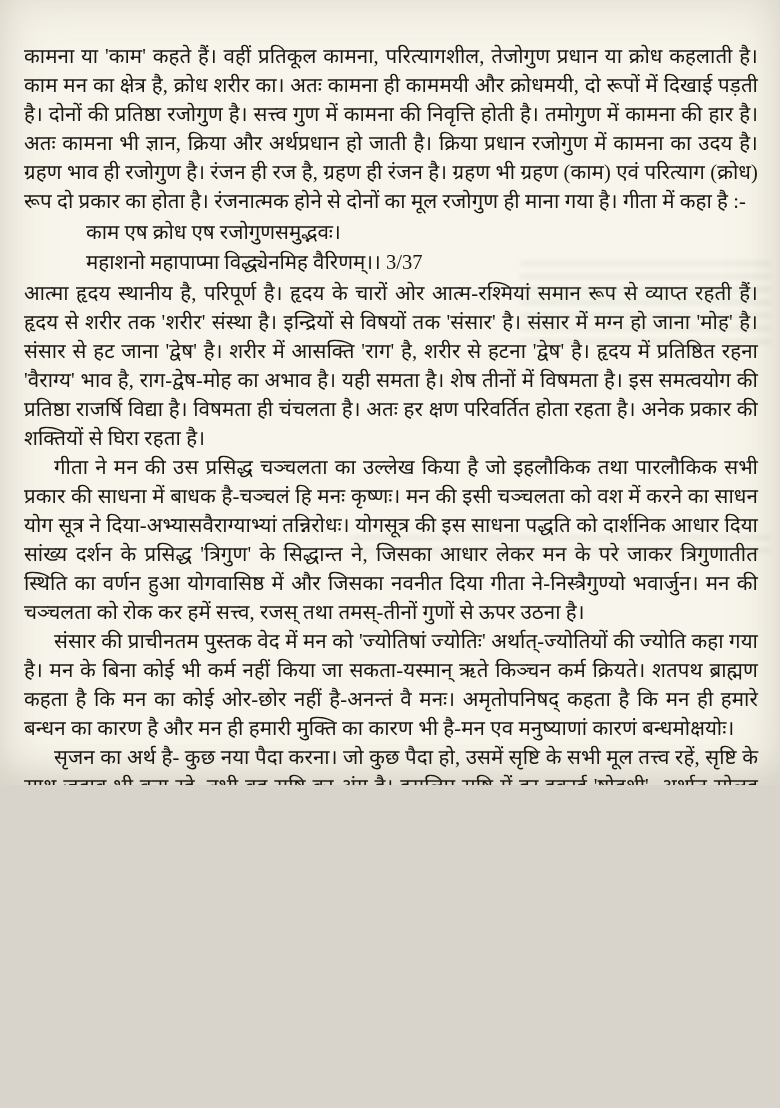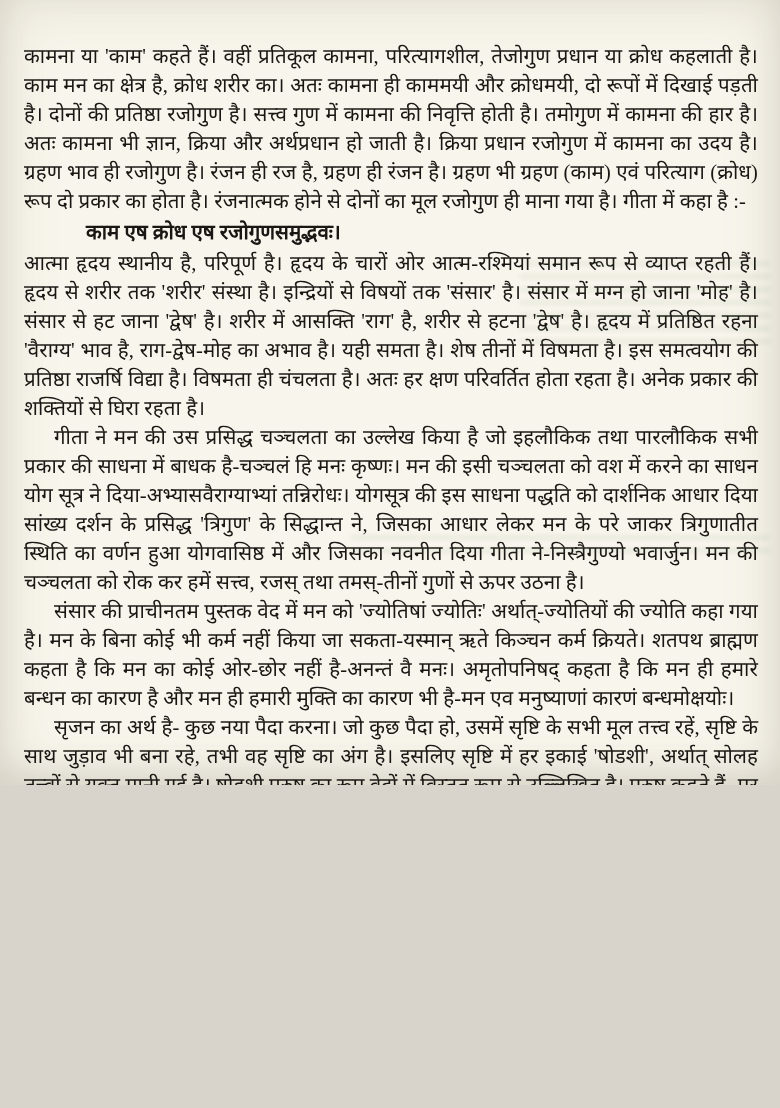--- a/index.html
+++ b/index.html
@@ -22,21 +22,21 @@
     margin:0;
     font-size:20.5px;
     line-height:29px;
     text-align:justify;
     letter-spacing:.1px;
   }
   p.para.indent{text-indent:30px;}
   span.bold{font-weight:normal;}
   .verse{
     margin:1px 0 2px 62px;
-    font-weight:bold;
+    font-weight:normal;
   }
   .verse-line{
     font-size:20.5px;
     line-height:30px;
   }
   .artifact{
     position:absolute;
     pointer-events:none;
     background:repeating-linear-gradient(to bottom, rgba(96,142,92,.28) 0 3px, rgba(96,142,92,0) 3px 13px);
     filter:blur(2.2px);
@@ -45,20 +45,21 @@
   }
 </style>
 </head>
 <body>
 
 <div id="scan-page">
   <div id="text-column">
       <p class="para"><span>कामना या 'काम' कहते हैं। वहीं प्रतिकूल कामना, परित्यागशील, तेजोगुण प्रधान या क्रोध कहलाती है। काम मन का क्षेत्र है, क्रोध शरीर का। अतः कामना ही काममयी और क्रोधमयी, दो रूपों में दिखाई पड़ती है। दोनों की प्रतिष्ठा रजोगुण है। सत्त्व गुण में कामना की निवृत्ति होती है। तमोगुण में कामना की हार है। अतः कामना भी ज्ञान, क्रिया और अर्थप्रधान हो जाती है। क्रिया प्रधान रजोगुण में कामना का उदय है। ग्रहण भाव ही रजोगुण है। रंजन ही रज है, ग्रहण ही रंजन है। ग्रहण भी ग्रहण (काम) एवं परित्याग (क्रोध) रूप दो प्रकार का होता है। रंजनात्मक होने से दोनों का मूल रजोगुण ही माना गया है। गीता में कहा है :-</span></p>
       <div class="verse">
         <div class="verse-line">काम एष क्रोध एष रजोगुणसमुद्भवः।</div>
+        <div class="verse-line">महाशनो महापाप्मा विद्ध्येनमिह वैरिणम्।। 3/37</div>
       </div>
       <p class="para"><span>आत्मा हृदय स्थानीय है, परिपूर्ण है। हृदय के चारों ओर आत्म-रश्मियां समान रूप से व्याप्त रहती हैं। हृदय से शरीर तक 'शरीर' संस्था है। इन्द्रियों से विषयों तक 'संसार' है। संसार में मग्न हो जाना 'मोह' है। संसार से हट जाना 'द्वेष' है। शरीर में आसक्ति 'राग' है, शरीर से हटना 'द्वेष' है। हृदय में प्रतिष्ठित रहना 'वैराग्य' भाव है, राग-द्वेष-मोह का अभाव है। यही समता है। शेष तीनों में विषमता है। इस समत्वयोग की प्रतिष्ठा राजर्षि विद्या है। विषमता ही चंचलता है। अतः हर क्षण परिवर्तित होता रहता है। अनेक प्रकार की शक्तियों से घिरा रहता है।</span></p>
       <p class="para indent"><span>गीता ने मन की उस प्रसिद्ध चञ्चलता का उल्लेख किया है जो इहलौकिक तथा पारलौकिक सभी प्रकार की साधना में बाधक है-चञ्चलं हि मनः कृष्णः। मन की इसी चञ्चलता को वश में करने का साधन योग सूत्र ने दिया-</span><span class="bold">अभ्यासवैराग्याभ्यां तन्निरोधः।</span><span> योगसूत्र की इस साधना पद्धति को दार्शनिक आधार दिया सांख्य दर्शन के प्रसिद्ध 'त्रिगुण' के सिद्धान्त ने, जिसका आधार लेकर मन के परे जाकर त्रिगुणातीत स्थिति का वर्णन हुआ योगवासिष्ठ में और जिसका नवनीत दिया गीता ने-</span><span class="bold">निस्त्रैगुण्यो भवार्जुन।</span><span> मन की चञ्चलता को रोक कर हमें सत्त्व, रजस् तथा तमस्-तीनों गुणों से ऊपर उठना है।</span></p>
       <p class="para indent"><span>संसार की प्राचीनतम पुस्तक वेद में मन को </span><span class="bold">'ज्योतिषां ज्योतिः'</span><span> अर्थात्-ज्योतियों की ज्योति कहा गया है। मन के बिना कोई भी कर्म नहीं किया जा सकता-यस्मान् ऋते किञ्चन कर्म क्रियते। शतपथ ब्राह्मण कहता है कि मन का कोई ओर-छोर नहीं है-</span><span class="bold">अनन्तं वै मनः।</span><span> अमृतोपनिषद् कहता है कि मन ही हमारे बन्धन का कारण है और मन ही हमारी मुक्ति का कारण भी है-</span><span class="bold">मन एव मनुष्याणां कारणं बन्धमोक्षयोः।</span></p>
       <p class="para indent"><span>सृजन का अर्थ है- कुछ नया पैदा करना। जो कुछ पैदा हो, उसमें सृष्टि के सभी मूल तत्त्व रहें, सृष्टि के साथ जुड़ाव भी बना रहे, तभी वह सृष्टि का अंग है। इसलिए सृष्टि में हर इकाई 'षोडशी', अर्थात् सोलह तत्त्वों से युक्त मानी गई है। षोडशी पुरुष का रूप वेदों में विस्तृत रूप से उल्लिखित है। पुरुष कहते हैं- पुर में रहने वाले जीव-चैतन्य को। 'पुर'</span></p>
     </div>
   <div id="artifact-layer">
       <div class="artifact" style="left: 520px; top: 262px; width: 250px; height: 90px;"></div>
       <div class="artifact" style="left: 350px; top: 536px; width: 420px; height: 26px;"></div>
       <div class="artifact" style="left: 600px; top: 845px; width: 175px; height: 62px;"></div>

